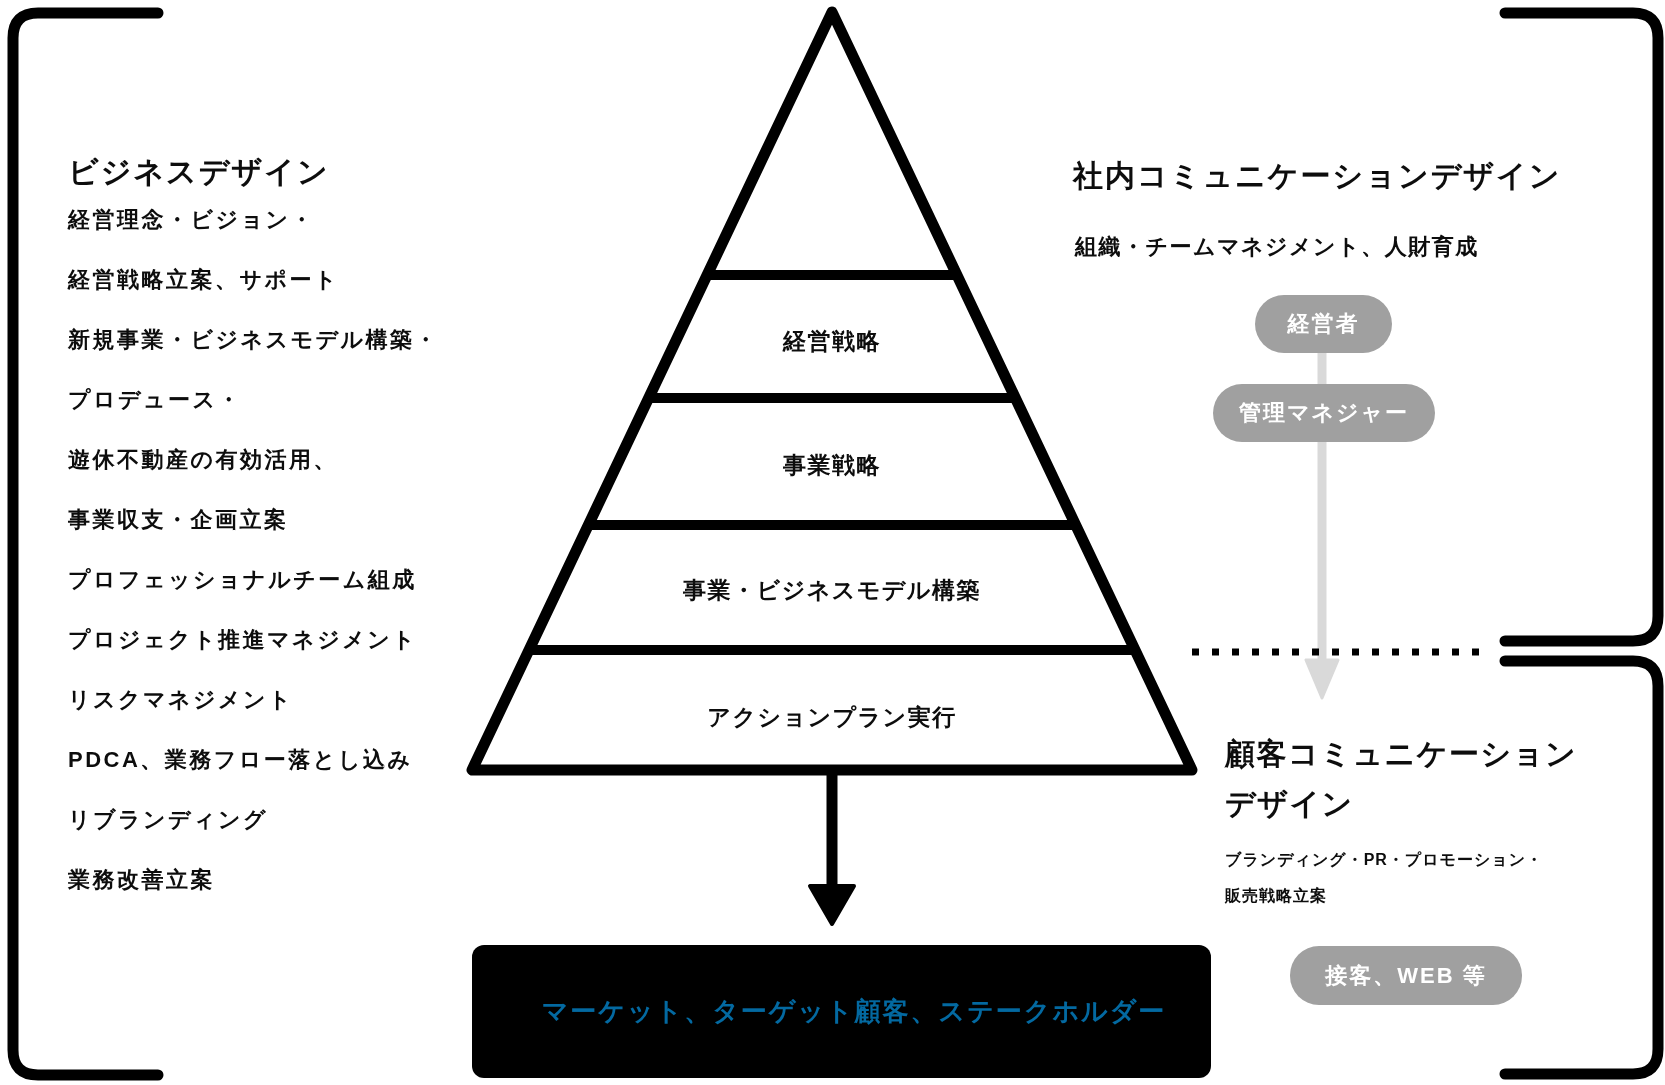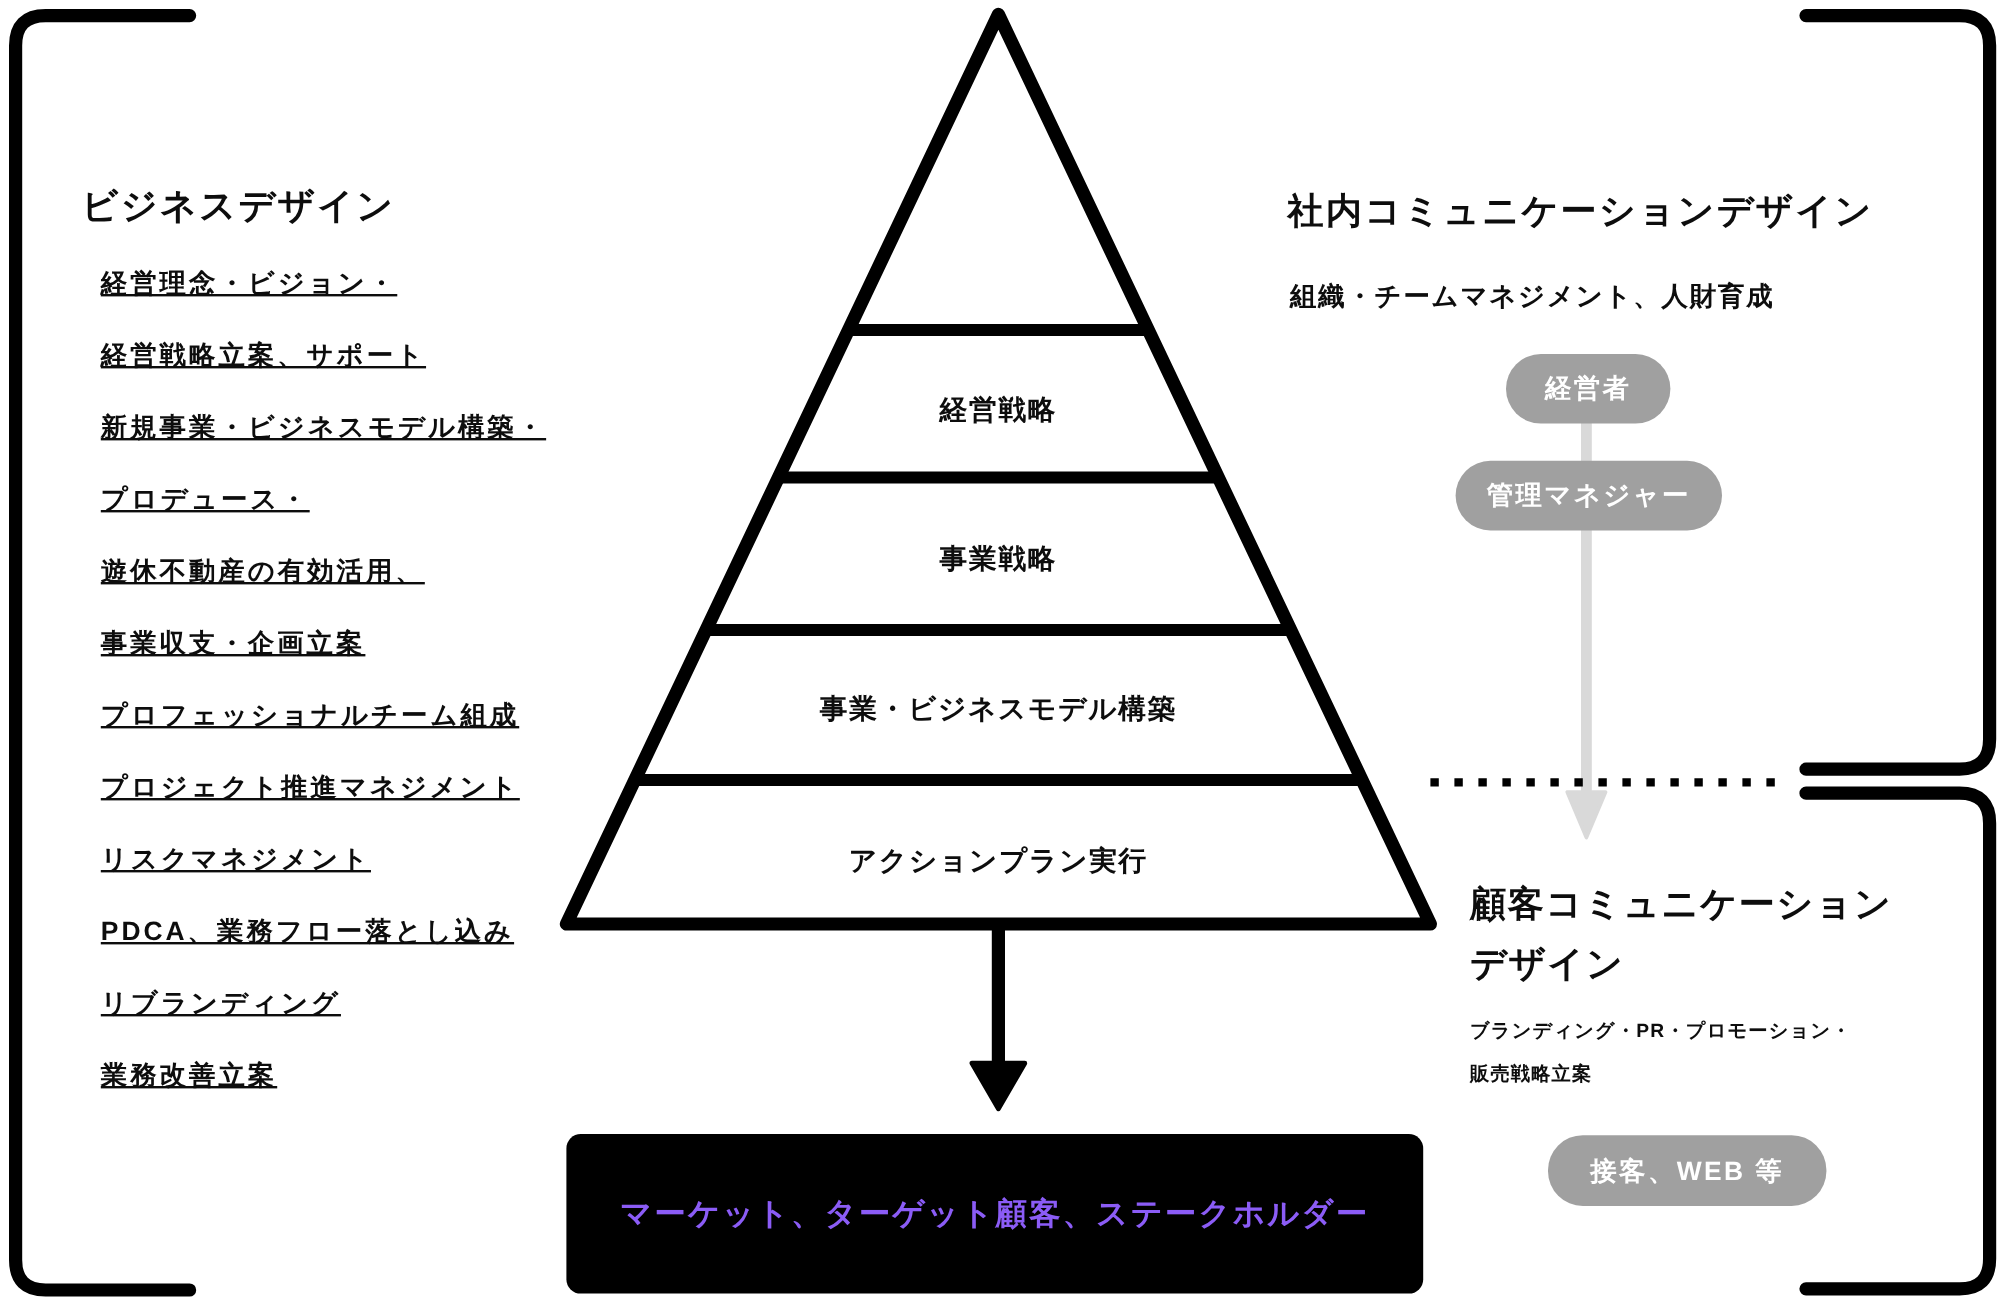--- a/index.html
+++ b/index.html
@@ -16,22 +16,22 @@
   .abs{position:absolute;}
   svg.layer{position:absolute;left:0;top:0;}
 
   
   .left-title{
     left:68px;top:136px;
     font-size:30px;letter-spacing:2px;white-space:nowrap;margin-top:16px;
   }
   .left-list{
     left:68px;top:190px;
-    list-style:none;margin:16px;padding:0;
-    font-size:22px;letter-spacing:2.5px;text-decoration:underline;
+    list-style:none;margin:0;padding:0;
+    font-size:22px;letter-spacing:2.5px;
   }
   .left-list li{height:60px;line-height:60px;white-space:nowrap;}
 
   
   .pyr-label{
     left:832px;
     transform:translateX(-50%);
     text-align:center;
     font-size:23px;letter-spacing:1.5px;
     line-height:30px;white-space:nowrap;
@@ -71,21 +71,21 @@
     left:1225px;top:842px;
     font-size:16px;letter-spacing:1px;
     line-height:36px;white-space:nowrap;
   }
 
   
   .market-box{
     left:472px;top:945px;width:714px;height:133px;
     background:#000000;border-radius:12px;
     display:flex;align-items:center;justify-content:center;
-    color:#8b5cf6;font-size:26px;letter-spacing:2px;white-space:nowrap;
+    color:#0369a1;font-size:26px;letter-spacing:2px;white-space:nowrap;padding-left:25px;
   }
 </style>
 </head>
 <body>
 
 <div class="canvas">
 
   <svg class="layer" width="1665" height="1085" viewBox="0 0 1665 1085">
 
     <path d="M158,13 H38 Q13,13 13,38 V1050 Q13,1075 38,1075 H158" fill="none" stroke="#000000" stroke-width="11" stroke-linecap="round"></path>

